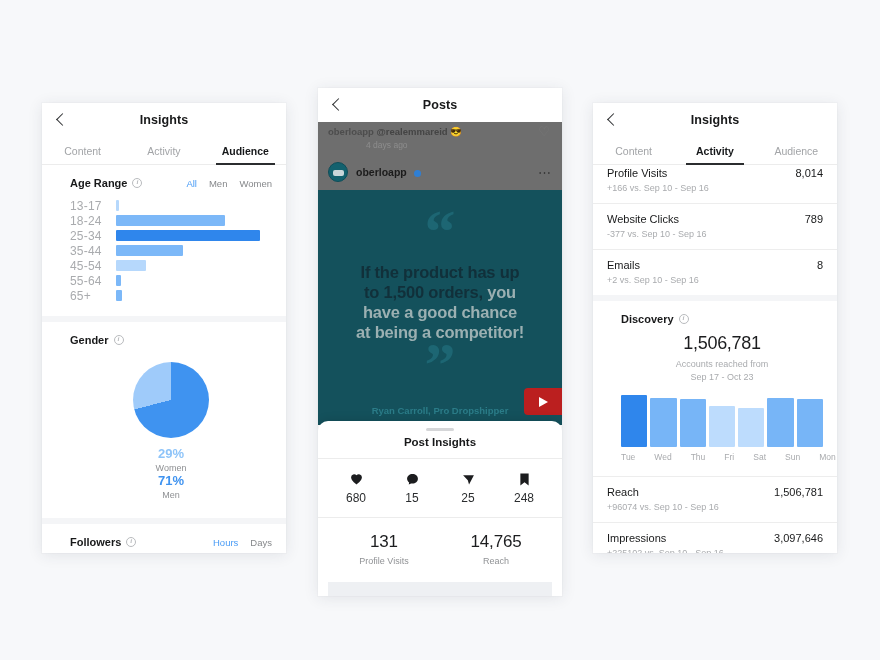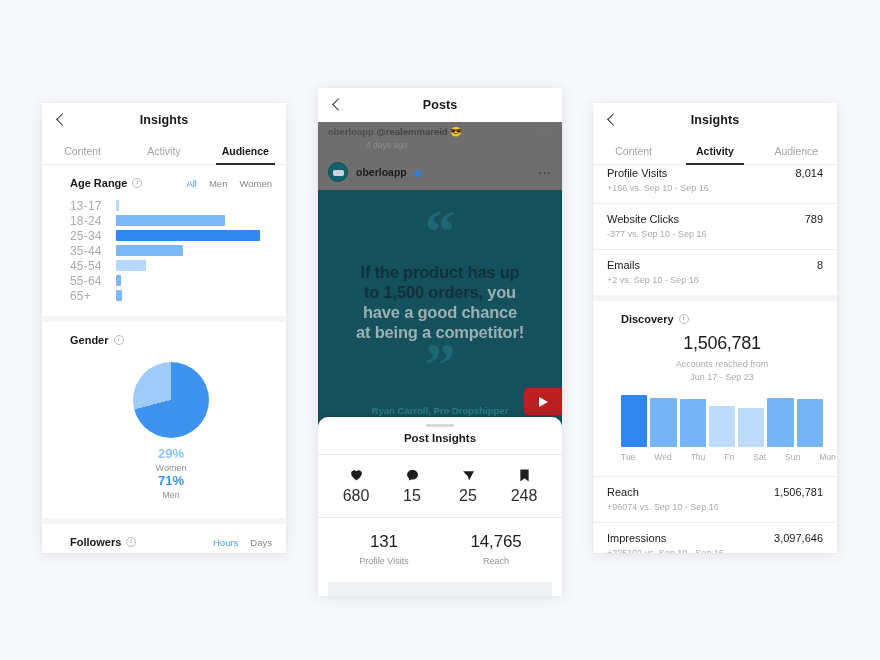--- a/index.html
+++ b/index.html
@@ -267,21 +267,21 @@
     text-align: center; font-size: 11.5px; font-weight: bold;
     color: #18191a; padding-bottom: 10px;
     border-bottom: 1px solid #ececec;
   }
   .pi-icons {
     display: flex; padding: 13px 10px 12px 10px;
     border-bottom: 1px solid #ececec;
   }
   .pi-cell { flex: 1; text-align: center; }
   .pi-cell .gl-ic { height: 14px; display:flex; align-items:center; justify-content:center; }
-  .pi-cell .num { font-size: 16px; color: #2b2d2f; margin-top: 5px; }
+  .pi-cell .num { font-size: 12px; color: #2b2d2f; margin-top: 5px; }
 
   .pi-big { display: flex; padding: 14px 10px 16px 10px; }
   .pi-big .c { flex: 1; text-align: center; }
   .pi-big .v { font-size: 17px; color: #1c1d1f; letter-spacing: -.2px; }
   .pi-big .l { font-size: 9px; color: #909295; margin-top: 4px; }
   .center-tail { height: 14px; background: #eef0f3; margin: 0 10px; }
 
   
   .stat {
     padding: 9px 14px 10px 14px;
@@ -571,21 +571,21 @@
       <div class="card">
         <div class="card-head">
           <div class="card-title">
             <span>Discovery</span>
             <span class="info-icon"></span>
           </div>
         </div>
         <div class="disc-num">1,506,781</div>
         <div class="disc-sub">
           <div>Accounts reached from</div>
-          <div>Jun 17 - Sep 23</div>
+          <div>Sep 17 - Oct 23</div>
         </div>
 
         <div class="daybars">
           <div class="col hi">
               <div class="b" style="height:100%"></div>
             </div>
           <div class="col">
               <div class="b" style="height:95%"></div>
             </div>
           <div class="col">

